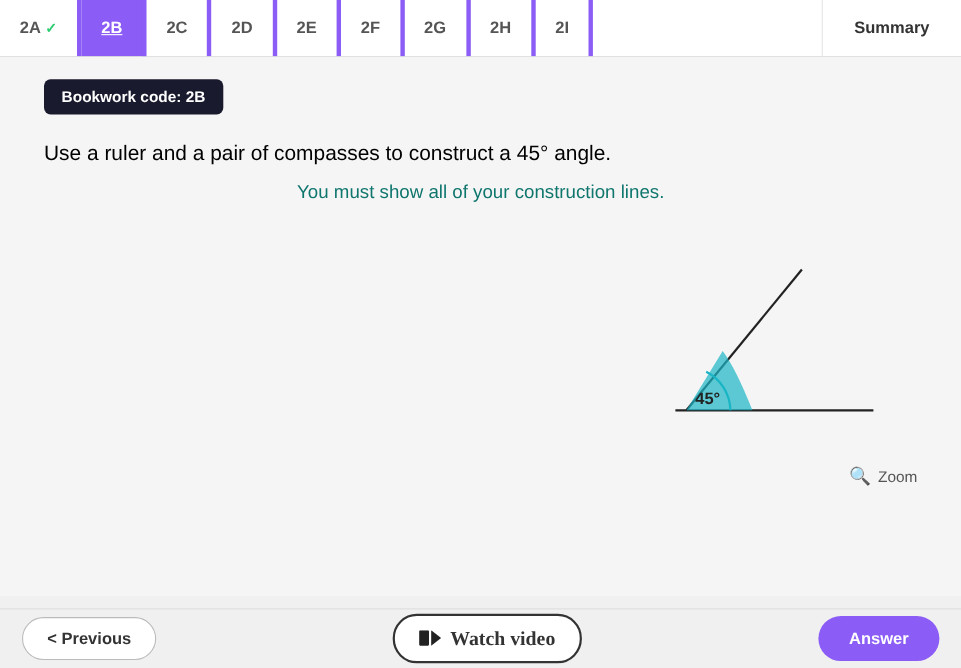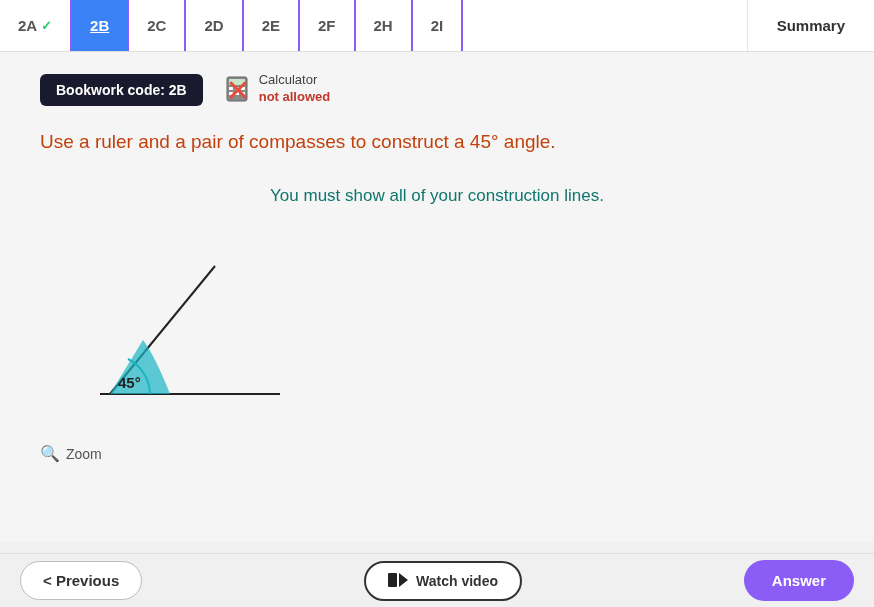--- a/index.html
+++ b/index.html
@@ -22,28 +22,28 @@
     }
     .nav-item {
       display: flex;
       align-items: center;
       justify-content: center;
       padding: 0 18px;
       font-size: 15px;
       font-weight: 600;
       color: #555;
       cursor: pointer;
-      border-right: 2px solid #8b5cf6;
+      border-right: 4px solid #8b5cf6;
       position: relative;
     }
     .nav-item:last-child {
       border-right: none;
     }
     .nav-item.active {
-      background: #3b82f6;
+      background: #8b5cf6;
       color: #fff;
       border-radius: 0;
       text-decoration: underline;
     }
     .nav-item.completed {
       color: #555;
     }
     .nav-item.completed .check-icon {
       color: #2ecc71;
       margin-left: 4px;
@@ -104,36 +104,36 @@
       line-height: 1.3;
     }
     .calc-text .not-allowed {
       color: #c0392b;
       font-weight: 600;
     }
 
     
     .question-text {
       font-size: 19px;
-      color: #c2410c;
-      margin-bottom: 30px;
+      color: #000000;
+      margin-bottom: 10px;
       line-height: 1.5;
     }
     .sub-text {
       font-size: 17px;
       color: #0f766e;
       margin-bottom: 30px;
       text-align: center;
     }
 
     
     .diagram-area {
       display: flex;
       flex-direction: column;
-      align-items: flex-start;
+      align-items: flex-end;
       margin-bottom: 10px;
     }
 
     .zoom-row {
       display: flex;
       align-items: center;
       justify-content: center;
       gap: 6px;
       color: #555;
       font-size: 14px;
@@ -169,27 +169,28 @@
       cursor: pointer;
       display: flex;
       align-items: flex-end;
       gap: 6px;
     }
     .btn-watch {
       background: #fff;
       border: 2px solid #333;
       padding: 10px 22px;
       border-radius: 22px;
-      font-size: 14px;
+      font-size: 18px;
       font-weight: 600;
       color: #333;
       cursor: pointer;
       display: flex;
       align-items: center;
       gap: 8px;
+      font-family: Liberation Serif, serif;
     }
     .btn-watch .play-icon {
       width: 20px;
       height: 16px;
       display: flex;
       align-items: center;
     }
     .btn-answer {
       background: #8b5cf6;
       border: none;
@@ -218,57 +219,38 @@
   <div class="nav-item">
     <span>2D</span>
   </div>
   <div class="nav-item">
     <span>2E</span>
   </div>
   <div class="nav-item">
     <span>2F</span>
   </div>
   <div class="nav-item">
+    <span>2G</span>
+  </div>
+  <div class="nav-item">
     <span>2H</span>
   </div>
   <div class="nav-item">
     <span>2I</span>
   </div>
   <div class="nav-item summary">
     <span>Summary</span>
   </div>
 </div>
 
 <div class="content">
 
   <div class="meta-row">
     <div class="bookwork-badge">
       <span>Bookwork code: 2B</span>
-    </div>
-    <div class="calculator-notice">
-      <span class="calc-icon">
-        <svg viewBox="0 0 28 28" fill="none" xmlns="http://www.w3.org/2000/svg">
-
-          <rect x="4" y="2" width="20" height="24" rx="2" ry="2" fill="#888" stroke="#666" stroke-width="1"></rect>
-          <rect x="6" y="4" width="16" height="6" rx="1" fill="#c8e6c9"></rect>
-          <rect x="6" y="12" width="4" height="3" rx="0.5" fill="#fff"></rect>
-          <rect x="12" y="12" width="4" height="3" rx="0.5" fill="#fff"></rect>
-          <rect x="18" y="12" width="4" height="3" rx="0.5" fill="#fff"></rect>
-          <rect x="6" y="17" width="4" height="3" rx="0.5" fill="#fff"></rect>
-          <rect x="12" y="17" width="4" height="3" rx="0.5" fill="#fff"></rect>
-          <rect x="18" y="17" width="4" height="3" rx="0.5" fill="#fff"></rect>
-
-          <line x1="8" y1="8" x2="22" y2="22" stroke="#e74c3c" stroke-width="3" stroke-linecap="round"></line>
-          <line x1="22" y1="8" x2="8" y2="22" stroke="#e74c3c" stroke-width="3" stroke-linecap="round"></line>
-        </svg>
-      </span>
-      <div class="calc-text">
-        <div>Calculator</div>
-        <div class="not-allowed">not allowed</div>
-      </div>
     </div>
   </div>
 
   <div class="question-text">
     <span>Use a ruler and a pair of compasses to construct a 45</span><span>°</span><span> angle.</span>
   </div>
   <div class="sub-text">You must show all of your construction lines.</div>
 
   <div class="diagram-area">
     <svg width="280" height="200" viewBox="0 0 280 200" xmlns="http://www.w3.org/2000/svg">

